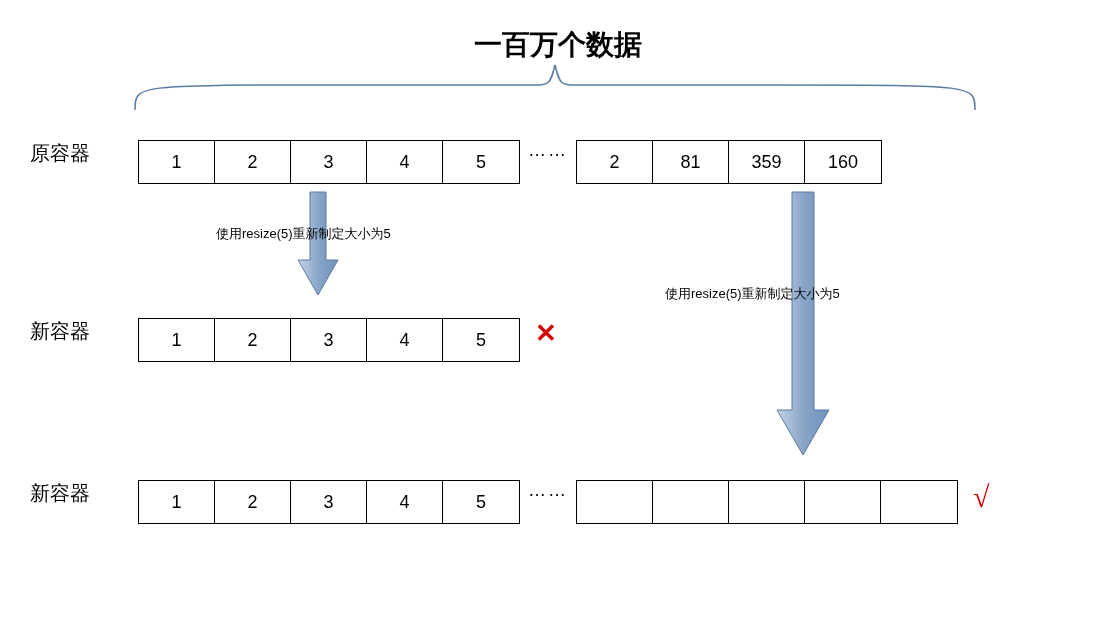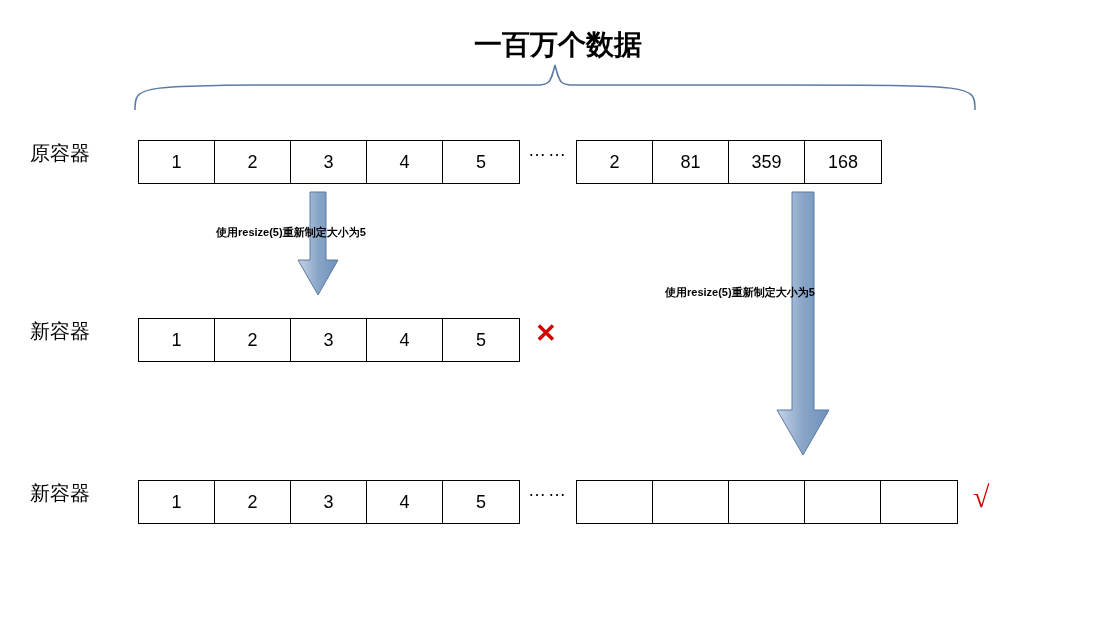--- a/index.html
+++ b/index.html
@@ -54,23 +54,22 @@
       font-size: 18px;
       margin: 0 8px;
       letter-spacing: 2px;
     }
     .arrow-container {
       position: absolute;
     }
     .arrow-svg { display: block; }
     .arrow-label {
       position: absolute;
-      font-size: 11px;
+      font-size: 13px;
       white-space: nowrap;
-      font-weight: bold;
     }
     .x-mark {
       color: #d40000;
       font-size: 26px;
       font-weight: bold;
       margin-left: 15px;
     }
     .check-mark {
       color: #d40000;
       font-size: 30px;
@@ -95,21 +94,21 @@
     <div class="cell">2</div>
     <div class="cell">3</div>
     <div class="cell">4</div>
     <div class="cell">5</div>
   </div>
   <div class="ellipsis">……</div>
   <div class="cells">
     <div class="cell">2</div>
     <div class="cell">81</div>
     <div class="cell">359</div>
-    <div class="cell">168</div>
+    <div class="cell">160</div>
   </div>
 </div>
 
 <div class="arrow-container" style="top:190px; left:296px;">
   <svg class="arrow-svg" width="44" height="110">
     <defs>
       <linearGradient id="g1" x1="0" y1="0" x2="1" y2="0">
         <stop offset="0%" stop-color="#c6d4e6"></stop>
         <stop offset="50%" stop-color="#89a5c8"></stop>
         <stop offset="100%" stop-color="#6f90ba"></stop>

